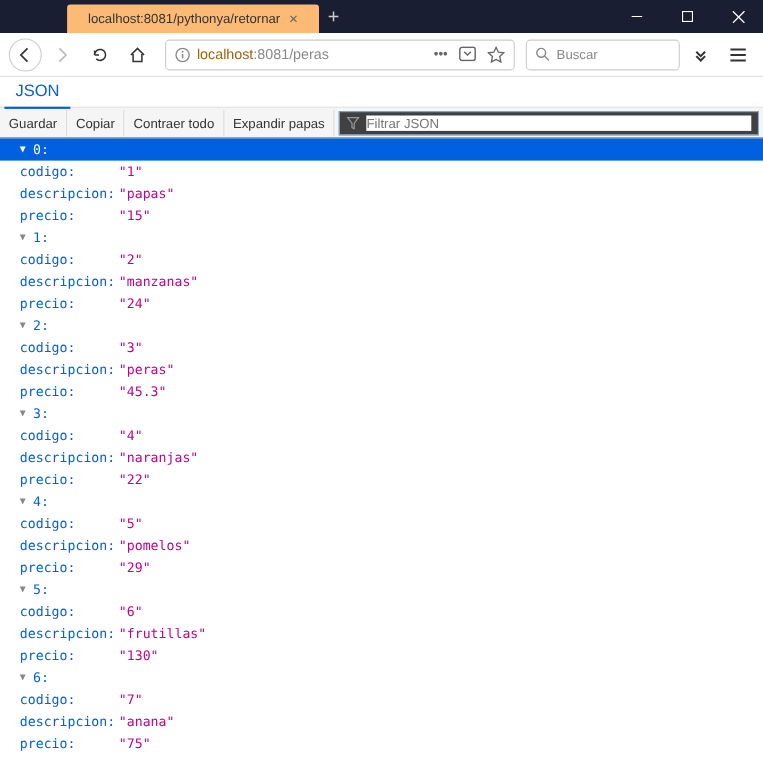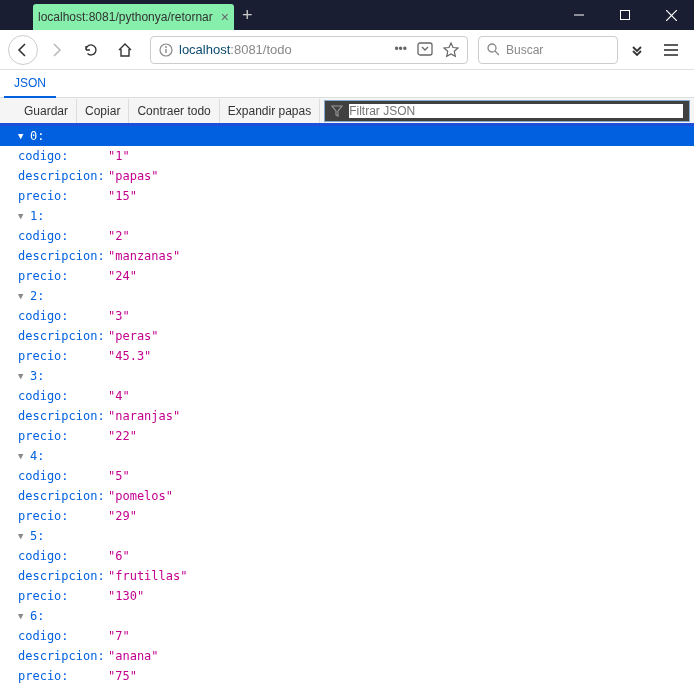--- a/index.html
+++ b/index.html
@@ -1,40 +1,40 @@
 <!DOCTYPE html>
 <html><head>
 <meta charset="utf-8">
 <style>
 * { box-sizing: border-box; margin: 0; padding: 0; }
 body { font-family: "Segoe UI", Arial, sans-serif; font-size: 12px; background: #fff; width: 694px; height: 700px; overflow: hidden; }
 
 .titlebar { background: #1a1e33; height: 30px; display: flex; align-items: flex-end; position: relative; }
-.tab { background: #86efac; height: 26px; margin-left: 33px; padding: 0 5px; display: flex; align-items: center; gap: 8px; border-top-left-radius: 3px; border-top-right-radius: 3px; min-width: 200px; }
+.tab { background: #fdba74; height: 26px; margin-left: 61px; padding: 0 19px; display: flex; align-items: center; gap: 8px; border-top-left-radius: 3px; border-top-right-radius: 3px; min-width: 200px; }
 .tab-title { font-size: 12px; color: #333; flex: 1; white-space: nowrap; overflow: hidden; }
 .tab-close { color: #666; font-size: 14px; cursor: pointer; }
 .newtab { color: #ccc; font-size: 18px; margin-left: 8px; margin-bottom: 4px; cursor: pointer; }
 .winbtns { position: absolute; right: 0; top: 0; display: flex; }
 .winbtn { width: 46px; height: 30px; display: flex; align-items: center; justify-content: center; color: #fff; font-size: 12px; cursor: pointer; }
 
 .navbar { height: 40px; display: flex; align-items: center; padding: 0 8px; gap: 4px; border-bottom: 1px solid #e0e0e0; }
 .navbtn { width: 30px; height: 30px; display: flex; align-items: center; justify-content: center; border-radius: 4px; cursor: pointer; color: #333; }
 .navbtn.back { border: 1px solid #ccc; border-radius: 50%; }
 .navbtn.disabled { color: #bbb; }
 .urlbar { flex: 1; height: 28px; border: 1px solid #ccc; border-radius: 4px; display: flex; align-items: center; padding: 0 8px; margin: 0 6px; gap: 6px; }
 .url-text { color: #888; font-size: 13px; flex: 1; white-space: nowrap; overflow: hidden; }
-.url-text .host { color: #0c4a6e; }
+.url-text .host { color: #a16207; }
 .url-icons { display: flex; gap: 10px; color: #666; }
 .searchbar { width: 140px; height: 28px; border: 1px solid #ccc; border-radius: 4px; display: flex; align-items: center; padding: 4px 8px; gap: 6px; color: #888; }
 
 .viewtabs { height: 28px; display: flex; align-items: center; border-bottom: 1px solid #ddd; padding-left: 4px; }
-.viewtab { padding: 6px 10px; font-size: 12px; color: #333; cursor: pointer; }
+.viewtab { padding: 6px 10px; font-size: 15px; color: #333; cursor: pointer; }
 .viewtab.active { color: #0060df; border-bottom: 2px solid #0060df; }
 
-.toolbar { height: 28px; display: flex; align-items: center; border-bottom: 3px solid #1d4ed8; background: #f5f5f5; padding-left: 16px; }
+.toolbar { height: 28px; display: flex; align-items: center; border-bottom: 1px solid #1d4ed8; background: #f5f5f5; }
 .toolbtn { padding: 5px 8px; font-size: 12px; color: #333; cursor: pointer; border-right: 1px solid #ddd; }
 .filter { flex: 1; height: 22px; margin: 0 4px; border: 1px solid #8ac; display: flex; align-items: center; padding: 0 6px; gap: 6px; background: #404040; }
 .filter input { border: none; outline: none; flex: 1; font-size: 12px; }
 
 .json-viewer { font-family: Consolas, monospace; font-size: 12px; line-height: 20px; overflow-y: auto; height: calc(700px - 30px - 40px - 28px - 28px); }
 .row { display: flex; align-items: center; padding: 0 6px; }
 .row.selected { background: #0060df; color: #fff; }
 .twisty { width: 10px; display: inline-block; color: #888; font-size: 9px; margin-right: 2px; }
 .row.selected .twisty { color: #fff; }
 .indent1 { padding-left: 18px; }
@@ -97,21 +97,21 @@
       </svg>
     </div>
   <div class="urlbar">
     <span>
         <svg width="14" height="14">
           <circle cx="7" cy="7" r="6" fill="none" stroke="#888" stroke-width="1.2"></circle>
           <line x1="7" y1="6" x2="7" y2="10" stroke="#888" stroke-width="1.4"></line>
           <circle cx="7" cy="4" r="0.9" fill="#888"></circle>
         </svg>
       </span>
-    <span class="url-text"><span class="host">localhost</span><span>:8081/todo</span></span>
+    <span class="url-text"><span class="host">localhost</span><span>:8081/peras</span></span>
     <div class="url-icons">
       <span>•••</span>
       <span>
           <svg width="16" height="14">
             <rect x="1" y="1" width="14" height="12" rx="2" fill="none" stroke="#666" stroke-width="1.3"></rect>
             <path d="M5 5 l3 3 l3 -3" fill="none" stroke="#666" stroke-width="1.3"></path>
           </svg>
         </span>
       <span>
           <svg width="16" height="16">

